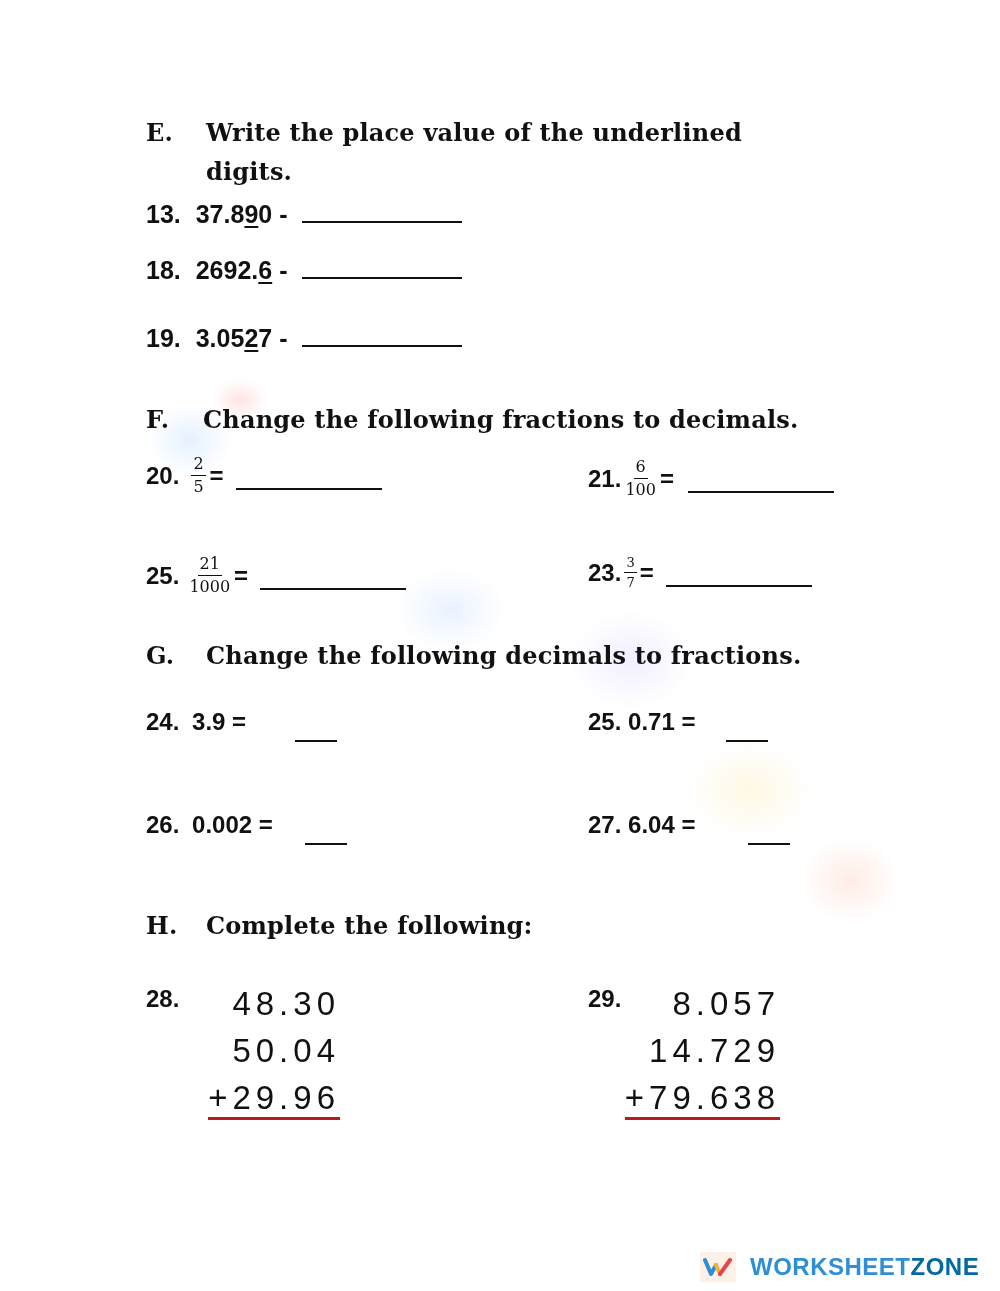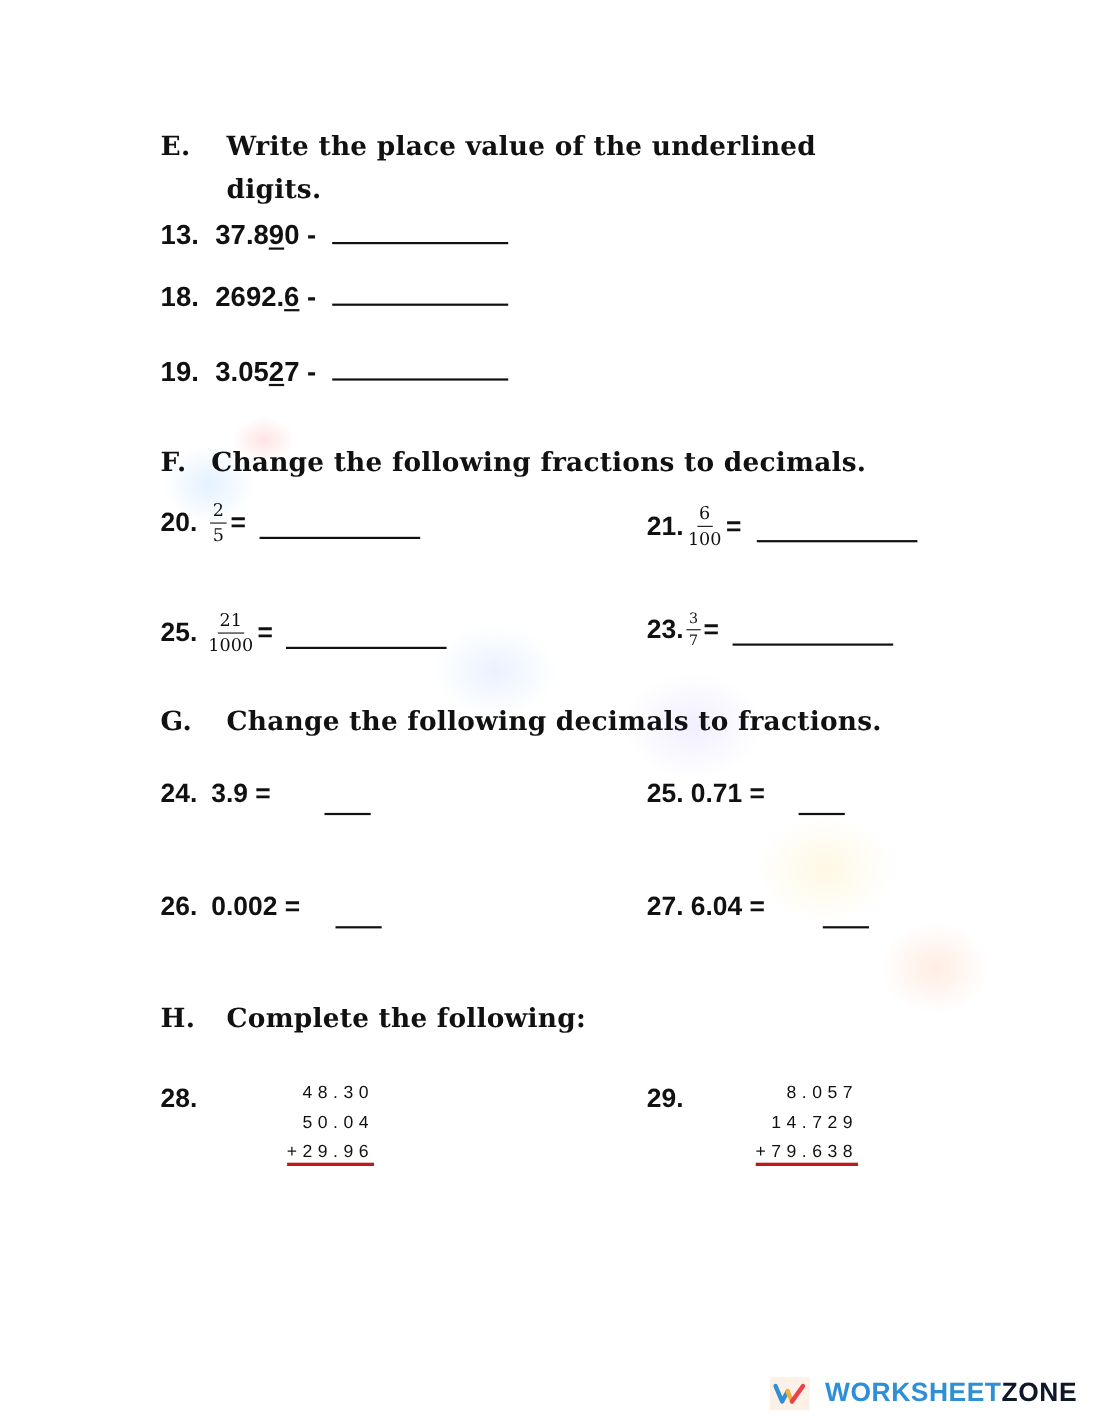--- a/index.html
+++ b/index.html
@@ -28,27 +28,27 @@
     .q2 { font-size: 24px; font-weight: bold; }
     .u { text-decoration: underline; text-underline-offset: 3px; }
     .blank { display: inline-block; border-bottom: 2px solid #111; vertical-align: baseline; }
     .frac {
       display: inline-flex; flex-direction: column; align-items: center;
       vertical-align: middle; font-family: "DejaVu Serif", serif; font-weight: normal;
       font-size: 16px; line-height: 18px; margin: 0 4px;
     }
     .frac .num { padding: 0 2px 2px; border-bottom: 1.5px solid #111; }
     .frac .den { padding-top: 2px; }
-    .add { font-size: 16px; letter-spacing: 5px; text-align: right; }
+    .add { font-size: 33px; letter-spacing: 5px; text-align: right; }
     .add .plus { border-bottom: 3px solid #b91c1c; padding-bottom: 1px; }
     .logo { position: absolute; left: 700px; top: 1252px; display: flex; align-items: center; }
     .logo-box { width: 36px; height: 30px; background: #fdf0e6; display: flex; align-items: center; justify-content: center; }
     .logo-text { font-size: 24px; font-weight: bold; margin-left: 14px; letter-spacing: 0.5px; }
     .logo-text .a { color: #2e8fd6; }
-    .logo-text .b { color: #0f172a; }
+    .logo-text .b { color: #0369a1; }
   </style>
 </head>
 <body>
 
 <div class="watermark"></div>
 
 <div class="abs heading" style="left:146px; top:118px;">E.</div>
 <div class="abs heading" style="left:206px; top:118px;">Write the place value of the underlined</div>
 <div class="abs heading" style="left:206px; top:157px;">digits.</div>
 
@@ -64,21 +64,21 @@
   <span class="blank" style="width:160px; margin-left:8px;"></span>
 </div>
 
 <div class="abs q" style="left:146px; top:324px;">
   <span>19.</span>
   <span style="margin-left:8px;"><span>3.05</span><span class="u">2</span><span>7</span><span> -</span></span>
   <span class="blank" style="width:160px; margin-left:8px;"></span>
 </div>
 
 <div class="abs heading" style="left:146px; top:405px;">F.</div>
-<div class="abs heading" style="left:192px; top:405px;">Change the following fractions to decimals.</div>
+<div class="abs heading" style="left:203px; top:405px;">Change the following fractions to decimals.</div>
 
 <div class="abs q2" style="left:146px; top:455px; display:flex; align-items:center;">
   <span>20.</span>
   <span class="frac" style="margin-left:12px;">
       <span class="num">2</span>
       <span class="den">5</span>
     </span>
   <span>=</span>
   <span class="blank" style="width:146px; margin-left:12px; margin-top:26px;"></span>
 </div>

